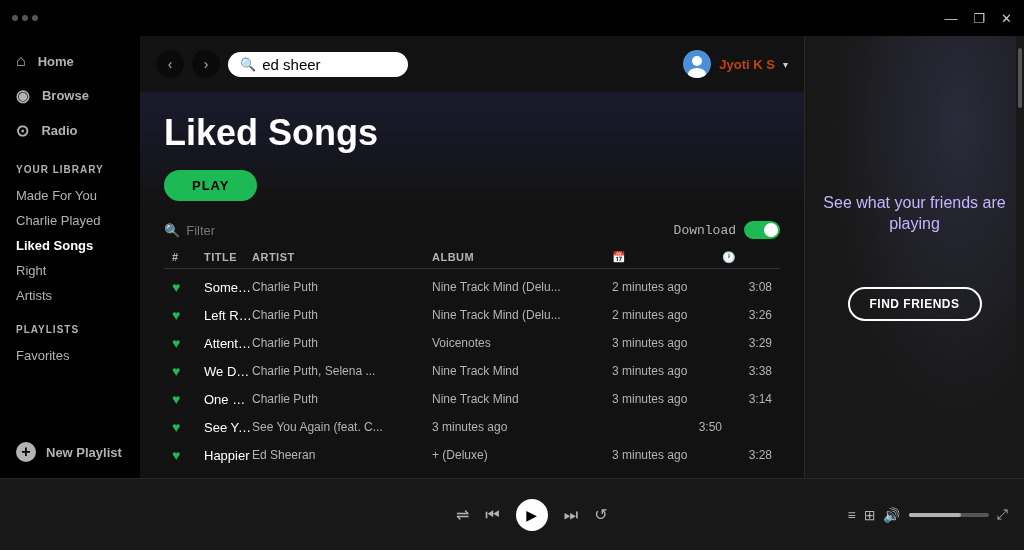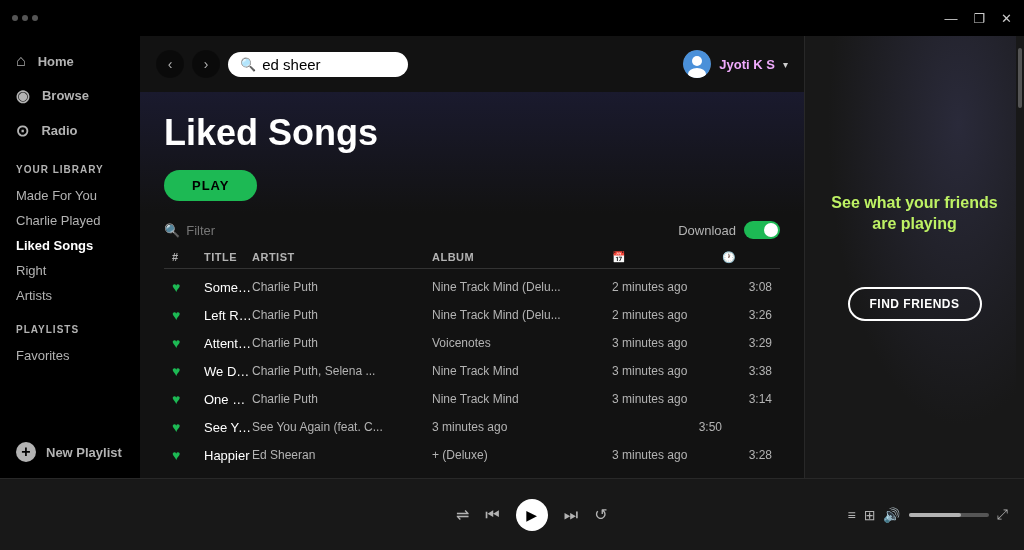--- a/index.html
+++ b/index.html
@@ -162,21 +162,21 @@
     .user-area {
       display: flex; align-items: center; gap: 8px; cursor: pointer;
     }
     .user-avatar {
       width: 28px; height: 28px;
       background: #4a4a4a;
       border-radius: 50%;
       display: flex; align-items: center; justify-content: center;
       overflow: hidden;
     }
-    .user-name { font-size: 13px; font-weight: 700; color: #f0abfc; }
+    .user-name { font-size: 13px; font-weight: 700; color: #c2410c; }
     .chevron-down { color: #ccc; font-size: 10px; }
 
     
     .liked-songs-content {
       flex: 1;
       overflow-y: auto;
       padding: 0;
     }
     .liked-songs-content::-webkit-scrollbar { width: 6px; }
     .liked-songs-content::-webkit-scrollbar-track { background: transparent; }
@@ -218,21 +218,21 @@
       color: #b3b3b3; font-size: 13px;
     }
     .filter-input {
       background: transparent;
       border: none;
       color: #c2410c;
       font-size: 13px;
       outline: none;
     }
     .download-toggle-wrap {
-      display: flex; align-items: center; gap: 8px;
+      display: flex; align-items: center; gap: 8px; font-family: Liberation Mono, monospace;
     }
     .download-label { font-size: 13px; color: #b3b3b3; }
     .toggle {
       width: 36px; height: 18px;
       background: #1db954;
       border-radius: 9px;
       position: relative;
       cursor: pointer;
     }
     .toggle::after {
@@ -297,22 +297,22 @@
       z-index: 0;
     }
     .right-panel-content {
       position: relative; z-index: 1;
       display: flex; flex-direction: column; align-items: center;
       padding: 24px 16px;
       text-align: center;
     }
     .friends-text {
       font-size: 16px;
-      font-weight: 700;
-      color: #bef264;
+      font-weight: 400;
+      color: #c4b5fd;
       margin-bottom: 16px;
       line-height: 1.3;
     }
     .find-friends-btn {
       background: transparent;
       border: 2px solid #fff;
       color: #fff;
       border-radius: 20px;
       padding: 8px 20px;
       font-size: 12px;

